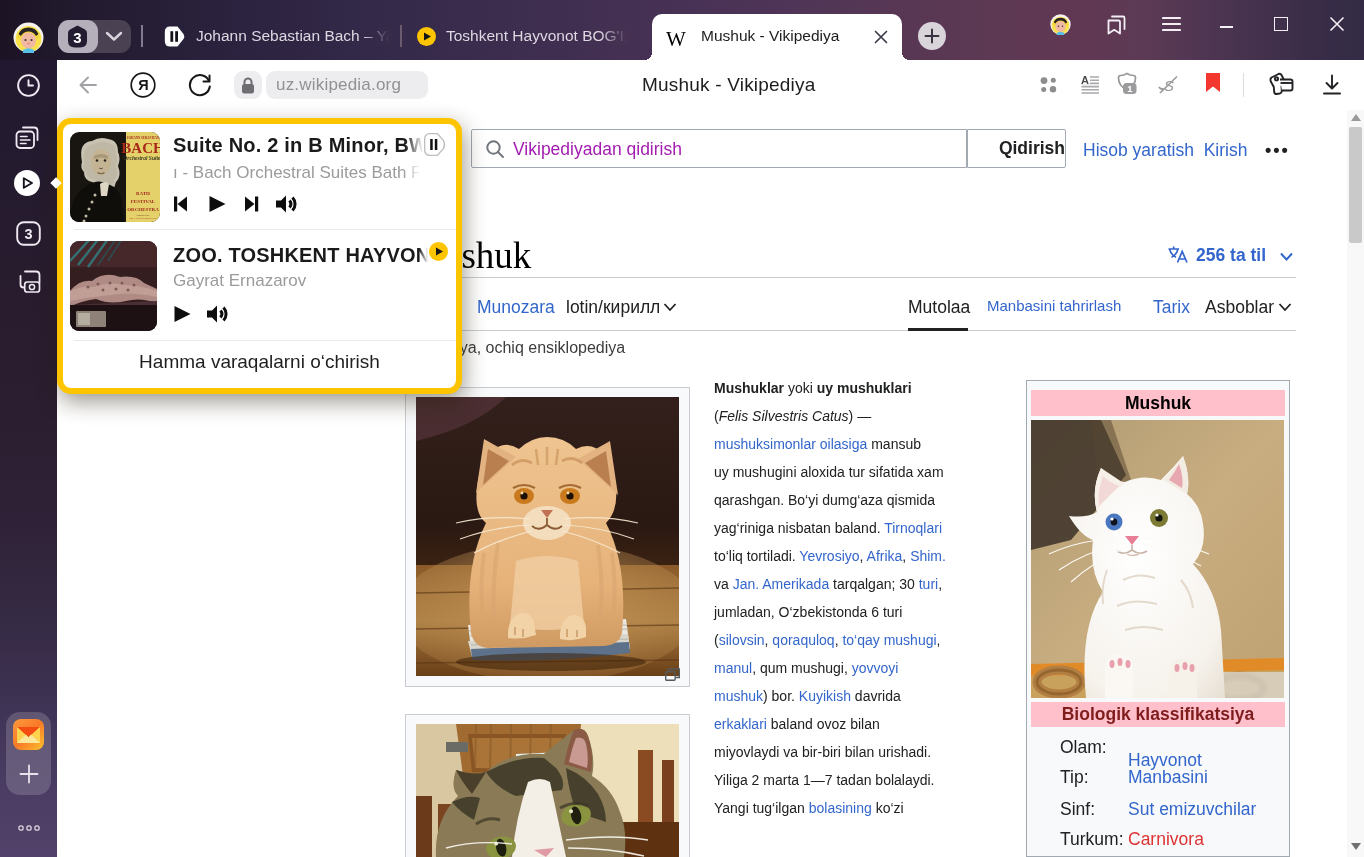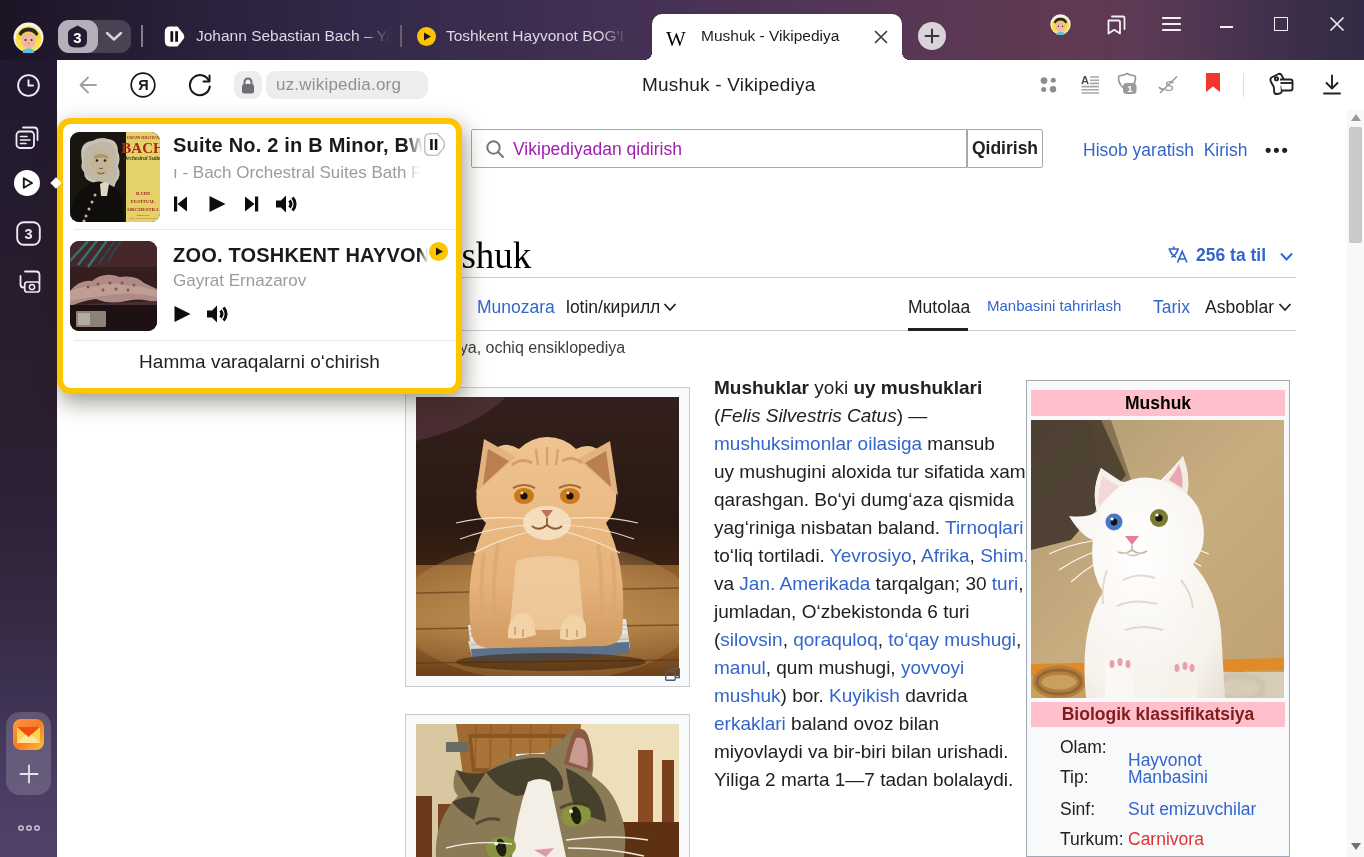--- a/index.html
+++ b/index.html
@@ -231,21 +231,21 @@
   </svg>
 </div>
 <div id="page">
 
   <div class="abs" style="left:414px;top:19px;width:496px;height:39px;border:1px solid #a2a9b1;border-radius:2px 0 0 2px;background:#fff"></div>
   <svg class="abs" style="left:428px;top:29px" width="20" height="20" viewBox="0 0 20 20">
     <circle cx="8.5" cy="8.5" r="6.2" stroke="#72777d" stroke-width="2" fill="none"></circle>
     <path d="M13 13 L18 18" stroke="#72777d" stroke-width="2" stroke-linecap="round"></path>
   </svg>
   <div class="abs" style="left:456px;top:29px;font-size:17.5px;color:#a21caf">Vikipediyadan qidirish</div>
-  <div class="abs" style="left:910px;top:19px;width:76px;height:39px;border:1px solid #a2a9b1;border-radius:0 2px 2px 0;background:#fff;text-align:center;line-height:37px;font-size:17.5px;font-weight:bold;color:#202122">Qidirish</div>
+  <div class="abs" style="left:910px;top:19px;width:99px;height:39px;border:1px solid #a2a9b1;border-radius:0 2px 2px 0;background:#fff;text-align:right;line-height:37px;font-size:17.5px;font-weight:bold;color:#202122">Qidirish</div>
   <div class="abs" style="left:1026px;top:30px;font-size:17.5px;white-space:nowrap"><span class="blue">Hisob yaratish</span>&nbsp; <span class="blue">Kirish</span></div>
   <div class="abs" style="left:1208px;top:30px;font-size:18px;font-weight:bold;color:#202122;letter-spacing:2px">•••</div>
 
   <div class="abs" style="left:353px;top:125px;font-family:'Liberation Serif',serif;font-size:37px;color:#000;line-height:42px">Mushuk</div>
   <svg class="abs" style="left:1110px;top:135px" width="22" height="20" viewBox="0 0 22 20">
     <g stroke="#3366cc" stroke-width="1.7" fill="none">
     <path d="M1.5 4 L12 4 M6.7 1.5 L6.7 4 M2.5 4 Q4 10 9 12.2 M11 4 Q9.5 10 4.5 12.2"></path>
     <path d="M10.5 17.5 L15.2 6.5 L20 17.5 M12.2 14 L18.2 14"></path>
     </g>
   </svg>
@@ -411,36 +411,37 @@
     </g>
     <path d="M60 100 Q72 92 84 96 M144 84 Q158 76 172 82" stroke="#3a3424" stroke-width="3" fill="none" opacity=".7"></path>
     <path d="M118 126 L138 124 L130 133 Z" fill="#e09aa6"></path>
     <g stroke="#fcfaf4" stroke-width="1.4" fill="none" opacity=".9">
       <path d="M150 116 Q196 110 232 116"></path>
             <path d="M152 124 Q194 124 228 132"></path>
       <path d="M96 120 Q60 116 30 124"></path>
     </g>
   </svg></div>
 
-  <div class="abs" style="left:657px;top:264px;font-size:19px;color:#202122;line-height:28px;white-space:nowrap" id="para">
+  <div class="abs" style="left:657px;top:264px;font-size:14px;color:#202122;line-height:28px;white-space:nowrap" id="para">
         <div><b>Mushuklar</b> yoki <b>uy mushuklari</b></div>
 <div>(<i>Felis Silvestris Catus</i>) —</div>
 <div><span class="blue">mushuksimonlar oilasiga</span> mansub</div>
 <div>uy mushugini aloxida tur sifatida xam</div>
 <div>qarashgan. Bo‘yi dumg‘aza qismida</div>
 <div>yag‘riniga nisbatan baland. <span class="blue">Tirnoqlari</span></div>
 <div>to‘liq tortiladi. <span class="blue">Yevrosiyo</span>, <span class="blue">Afrika</span>, <span class="blue">Shim.</span></div>
 <div>va <span class="blue">Jan. Amerikada</span> tarqalgan; 30 <span class="blue">turi</span>,</div>
 <div>jumladan, O‘zbekistonda 6 turi</div>
 <div>(<span class="blue">silovsin</span>, <span class="blue">qoraquloq</span>, <span class="blue">to‘qay mushugi</span>,</div>
 <div><span class="blue">manul</span>, qum mushugi, <span class="blue">yovvoyi</span></div>
 <div><span class="blue">mushuk</span>) bor. <span class="blue">Kuyikish</span> davrida</div>
 <div><span class="blue">erkaklari</span> baland ovoz bilan</div>
 <div>miyovlaydi va bir-biri bilan urishadi.</div>
 <div>Yiliga 2 marta 1—7 tadan bolalaydi.</div>
+<div>Yangi tug‘ilgan <span class="blue">bolasining</span> ko‘zi</div>
       </div>
 
   <div class="abs" style="left:969px;top:270px;width:264px;height:477px;border:1px solid #a2a9b1;background:#f8f9fa"></div>
   <div class="abs" style="left:974px;top:280px;width:254px;height:26px;background:#ffc0cb;text-align:center;font-size:17.5px;font-weight:bold;color:#000;line-height:26px">Mushuk</div>
   <div class="abs" style="left:974px;top:310px;width:253px;height:278px;overflow:hidden" id="kitten">
   <svg width="253" height="278" viewBox="0 0 253 278">
     <defs>
       <linearGradient id="kbg" x1="0" y1="0" x2="1" y2="1">
         <stop offset="0" stop-color="#b09a72"></stop>
               <stop offset=".5" stop-color="#c8ad80"></stop>

